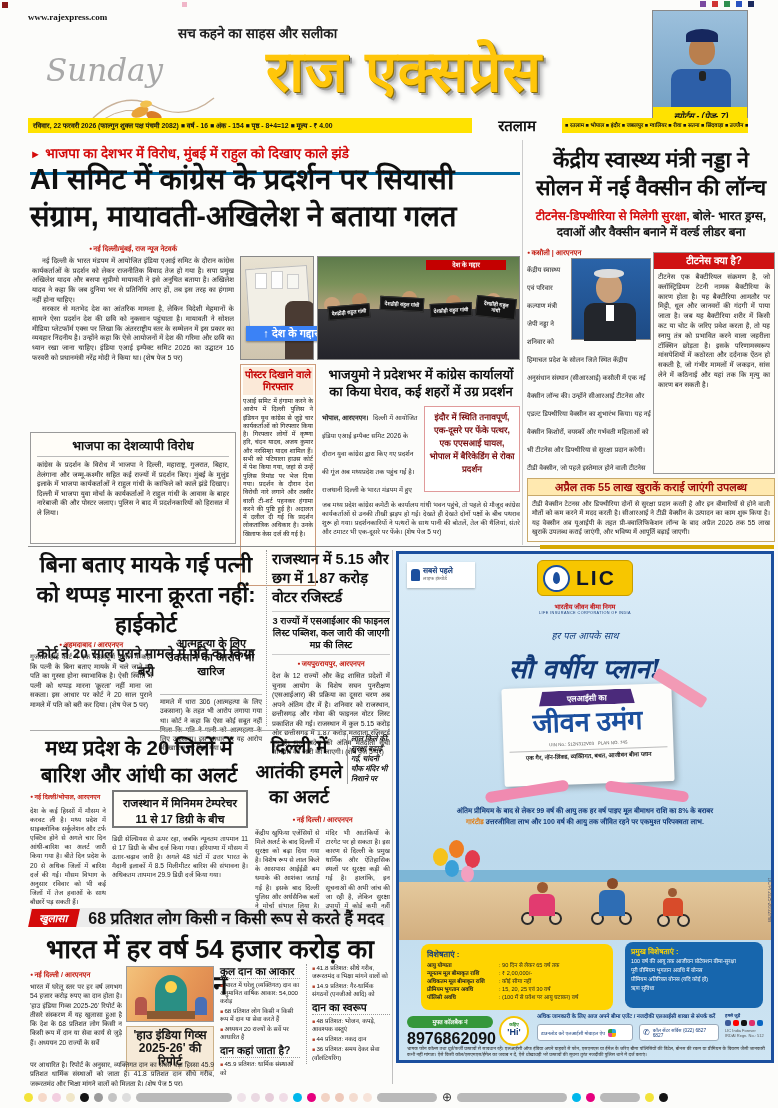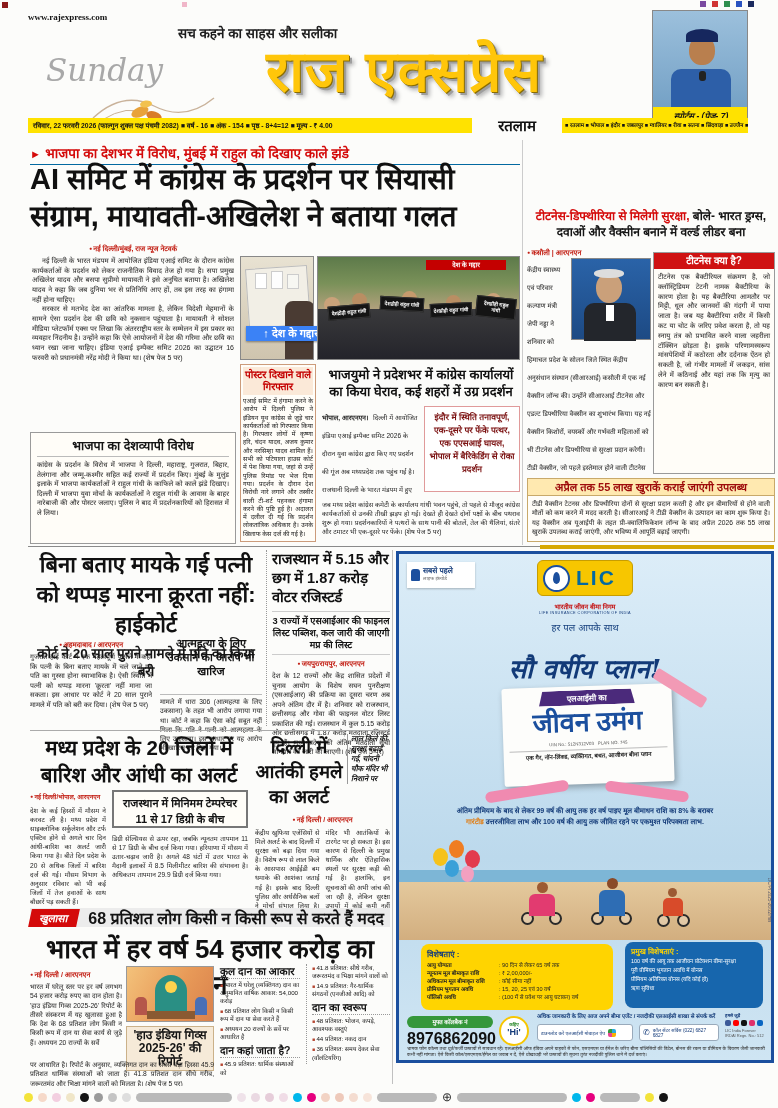--- a/index.html
+++ b/index.html
@@ -58,21 +58,21 @@
     <span class="abs" style="left:46px;top:60px;width:7px;height:10px;background:#222;border-radius:3px"></span>
     <div class="abs ctr bold" style="left:0;top:96px;width:96px;height:18px;background:#ffe200;font-size:8.5px;font-style:italic;line-height:18px">स्पोर्ट्स - (पेज- 7)</div>
   </div>
 
   <div class="abs" style="left:28px;top:110px;width:444px;height:15px;background:#ffe200;font-size:6.8px;font-weight:bold;line-height:15px;padding:0 5px;white-space:nowrap;overflow:hidden">रविवार, 22 फरवरी 2026 (फाल्गुन शुक्ल पक्ष पंचमी 2082) ■ वर्ष - 16 ■ अंक - 154 ■ पृष्ठ - 8+4=12 ■ मूल्य - ₹ 4.00</div>
   <div class="abs ctr bold" style="left:474px;top:107px;width:86px;font-size:15px;color:#111">रतलाम</div>
   <div class="abs" style="left:562px;top:110px;width:186px;height:15px;background:#ffe200;font-size:5.6px;font-weight:bold;line-height:15px;padding:0 3px;white-space:nowrap;overflow:hidden">■ रतलाम ■ भोपाल ■ इंदौर ■ जबलपुर ■ ग्वालियर ■ रीवा ■ सतना ■ छिंदवाड़ा ■ उज्जैन ■ सागर</div>
 </div>
 
 <div class="abs" style="left:0;top:140px;width:522px;height:405px">
-  <div class="abs" style="left:30px;top:4px;width:490px;border-bottom:1px solid #0369a1;padding-bottom:2px">
+  <div class="abs" style="left:30px;top:4px;width:490px;border-bottom:3px solid #0369a1;padding-bottom:10px">
     <span style="color:#d40a0a;font-size:11px">►</span>
     <span class="redhl" style="font-size:13.5px">भाजपा का देशभर में विरोध, मुंबई में राहुल को दिखाए काले झंडे</span>
   </div>
   <div class="abs hl" style="left:30px;top:21px;width:492px;font-size:29px;line-height:37px">AI समिट में कांग्रेस के प्रदर्शन पर सियासी संग्राम, मायावती-अखिलेश ने बताया गलत</div>
   <div class="abs bl" style="left:32px;top:104px;width:202px">नई दिल्ली/मुंबई, राज न्यूज नेटवर्क</div>
   <div class="abs" style="left:32px;top:116px;width:202px;height:172px;overflow:hidden">
     <p class="bd" style="text-indent:10px">नई दिल्ली के भारत मंडपम में आयोजित इंडिया एआई समिट के दौरान कांग्रेस कार्यकर्ताओं के प्रदर्शन को लेकर राजनीतिक विवाद तेज हो गया है। सपा प्रमुख अखिलेश यादव और बसपा सुप्रीमो मायावती ने इसे अनुचित बताया है। अखिलेश यादव ने कहा कि जब दुनिया भर से प्रतिनिधि आए हों, तब इस तरह का हंगामा नहीं होना चाहिए।</p>
     <p class="bd" style="text-indent:10px">सरकार से मतभेद देश का आंतरिक मामला है, लेकिन विदेशी मेहमानों के सामने ऐसा प्रदर्शन देश की छवि को नुकसान पहुंचाता है। मायावती ने सोशल मीडिया प्लेटफॉर्म एक्स पर लिखा कि अंतरराष्ट्रीय स्तर के सम्मेलन में इस प्रकार का व्यवहार निंदनीय है। उन्होंने कहा कि ऐसे आयोजनों में देश की गरिमा और छवि का ध्यान रखा जाना चाहिए। इंडिया एआई इम्पैक्ट समिट 2026 का उद्घाटन 16 फरवरी को प्रधानमंत्री नरेंद्र मोदी ने किया था। (शेष पेज 5 पर)</p>
   </div>
 
@@ -93,21 +93,21 @@
     <span class="abs" style="left:84px;top:34px;width:15px;height:15px;background:#c59a6d;border-radius:50%"></span>
     <span class="abs" style="left:128px;top:38px;width:15px;height:15px;background:#b98e63;border-radius:50%"></span>
     <span class="abs" style="left:168px;top:36px;width:15px;height:15px;background:#caa27a;border-radius:50%"></span>
     <span class="abs" style="left:0;top:52px;width:203px;height:52px;background:linear-gradient(#3a3a3c,#23232a)"></span>
     <span class="placard" style="left:10px;top:48px;width:42px;transform:rotate(-5deg)">देशद्रोही राहुल गांधी</span>
     <span class="placard" style="left:62px;top:40px;width:44px;transform:rotate(3deg)">देशद्रोही राहुल गांधी</span>
     <span class="placard" style="left:112px;top:46px;width:42px;transform:rotate(-3deg)">देशद्रोही राहुल गांधी</span>
     <span class="placard" style="left:158px;top:40px;width:40px;transform:rotate(6deg)">देशद्रोही राहुल गांधी</span>
   </div>
 
-  <div class="abs box" style="left:240px;top:224px;width:76px;height:178px;border-color:#cc9b7a;padding:2px">
+  <div class="abs box" style="left:240px;top:224px;width:76px;height:222px;border-color:#cc9b7a;padding:2px">
     <div class="ctr bold" style="color:#c40000;font-size:10px;line-height:12px;background:#fbe9d8;padding:2px 0">पोस्टर दिखाने वाले गिरफ्तार</div>
     <div class="bd" style="font-size:6.3px;margin-top:2px;line-height:1.32">एआई समिट में हंगामा करने के आरोप में दिल्ली पुलिस ने इंडियन यूथ कांग्रेस से जुड़े चार कार्यकर्ताओं को गिरफ्तार किया है। गिरफ्तार लोगों में कृष्णा हरि, चंदन यादव, अजय कुमार और नरसिम्हा यादव शामिल हैं। सभी को पटियाला हाउस कोर्ट में पेश किया गया, जहां से उन्हें पुलिस रिमांड पर भेज दिया गया। प्रदर्शन के दौरान देश विरोधी नारे लगाने और तस्वीर वाली टी-शर्ट पहनकर हंगामा करने की पुष्टि हुई है। अदालत में दलील दी गई कि प्रदर्शन लोकतांत्रिक अधिकार है। उनके खिलाफ केस दर्ज की गई है।</div>
   </div>
 
   <div class="abs" style="left:322px;top:226px;width:198px;height:176px">
     <div class="ctr hl" style="font-size:13px;line-height:17px">भाजयुमो ने प्रदेशभर में कांग्रेस कार्यालयों का किया घेराव, कई शहरों में उग्र प्रदर्शन</div>
     <div class="abs" style="left:0;top:40px;width:96px;height:92px;overflow:hidden">
       <span class="bd bold" style="font-size:6.6px">भोपाल, आरएनएन।</span>
       <span class="bd" style="font-size:6.6px">दिल्ली में आयोजित इंडिया एआई इम्पैक्ट समिट 2026 के दौरान युवा कांग्रेस द्वारा किए गए प्रदर्शन की गूंज अब मध्यप्रदेश तक पहुंच गई है। राजधानी दिल्ली के भारत मंडपम में हुए इस घटनाक्रम के विरोध में शनिवार को भारतीय जनता युवा मोर्चा (भाजयुमो) ने प्रदेशभर में कांग्रेस कार्यालयों का घेराव किया। कई शहरों में विरोध प्रदर्शन उग्र हो गए। इंदौर में स्थिति सबसे अधिक तनावपूर्ण रही। यहां भाजयुमो कार्यकर्ता</span>
     </div>
@@ -115,20 +115,21 @@
     <div class="abs bd" style="left:0;top:134px;width:198px;height:42px;font-size:6.6px;overflow:hidden">जब मध्य प्रदेश कांग्रेस कमेटी के कार्यालय गांधी भवन पहुंचे, तो पहले से मौजूद कांग्रेस कार्यकर्ताओं से उनकी तीखी झड़प हो गई। देखते ही देखते दोनों पक्षों के बीच पथराव शुरू हो गया। प्रदर्शनकारियों ने पत्थरों के साथ पानी की बोतलें, तेल की थैलियां, संतरे और टमाटर भी एक-दूसरे पर फेंके। (शेष पेज 5 पर)</div>
   </div>
 
   <div class="abs box" style="left:30px;top:292px;width:206px;height:112px;padding:4px 6px">
     <div class="ctr bold" style="font-size:12.5px;border-bottom:1px solid #bbb;padding-bottom:2px;margin-bottom:3px">भाजपा का देशव्यापी विरोध</div>
     <div class="bd" style="font-size:6.9px">कांग्रेस के प्रदर्शन के विरोध में भाजपा ने दिल्ली, महाराष्ट्र, गुजरात, बिहार, तेलंगाना और जम्मू-कश्मीर सहित कई राज्यों में प्रदर्शन किए। मुंबई के मुलुंड इलाके में भाजपा कार्यकर्ताओं ने राहुल गांधी के काफिले को काले झंडे दिखाए। दिल्ली में भाजपा युवा मोर्चा के कार्यकर्ताओं ने राहुल गांधी के आवास के बाहर नारेबाजी की और पोस्टर जलाए। पुलिस ने बाद में प्रदर्शनकारियों को हिरासत में ले लिया।</div>
   </div>
 </div>
 
 <div class="abs" style="left:522px;top:140px;width:256px;height:405px;border-left:1px solid #ccc">
+  <div class="abs ctr hl" style="left:4px;top:6px;width:248px;font-size:21.5px;line-height:28px">केंद्रीय स्वास्थ्य मंत्री नड्डा ने सोलन में नई वैक्सीन की लॉन्च</div>
   <div class="abs ctr" style="left:4px;top:68px;width:248px;font-size:12px;line-height:16px;font-weight:bold">
     <span class="redhl">टीटनेस-डिफ्थीरिया से मिलेगी सुरक्षा,</span><span> बोले- भारत ड्रग्स, दवाओं और वैक्सीन बनाने में वर्ल्ड लीडर बना</span>
   </div>
   <div class="abs bl" style="left:4px;top:108px;width:110px;text-align:left">कसौली | आरएनएन</div>
   <div class="abs" style="left:4px;top:118px;width:124px;height:214px;overflow:hidden">
     <span style="float:right;width:80px;height:82px;margin:0 0 3px 3px;border:1px solid #888;background:linear-gradient(#2a63a8,#1d4a84);position:relative;display:block">
       <span class="abs" style="left:24px;top:14px;width:26px;height:30px;background:#caa07a;border-radius:48%"></span>
       <span class="abs" style="left:22px;top:10px;width:30px;height:9px;background:#ddd;border-radius:45%"></span>
       <span class="abs" style="left:12px;top:44px;width:52px;height:38px;background:#23262c;border-radius:10px 10px 0 0"></span>
       <span class="abs" style="left:34px;top:46px;width:8px;height:16px;background:#fff"></span>
@@ -237,25 +238,25 @@
   <div class="abs" style="left:8px;top:8px;width:68px;height:26px;background:#fff;border-radius:0;box-shadow:0 1px 2px rgba(0,0,0,.25);padding:3px 4px 3px 16px">
     <span class="abs" style="left:4px;top:7px;width:9px;height:12px;background:#1b4f9e;border-radius:3px 3px 1px 1px"></span>
     <div class="bold" style="font-size:7.5px;color:#143b7a">सबसे पहले</div>
     <div style="font-size:5px;color:#666">लाइफ इंश्योर्ड</div>
   </div>
 
   <div class="abs ctr" style="left:0;top:6px;width:372px">
     <div style="display:inline-block;width:96px;height:36px;background:#f7c600;border:1px solid #c79d00;border-radius:6px;position:relative;text-align:left">
       <span class="abs" style="left:5px;top:4px;width:27px;height:27px;background:#fff;border:2px solid #1b4f9e;border-radius:50%"></span>
       <span class="abs" style="left:15px;top:11px;width:7px;height:12px;background:#1b4f9e;border-radius:50% 50% 50% 50%/60% 60% 40% 40%"></span>
-      <span class="abs bold" style="left:38px;top:5px;font-size:21px;color:#0369a1;letter-spacing:2px">LIC</span>
+      <span class="abs bold" style="left:38px;top:5px;font-size:21px;color:#0f172a;letter-spacing:2px">LIC</span>
     </div>
     <div class="bold" style="font-size:6.5px;color:#c41212;margin-top:2px">भारतीय जीवन बीमा निगम</div>
     <div style="font-size:3.8px;color:#143b7a;letter-spacing:.4px">LIFE INSURANCE CORPORATION OF INDIA</div>
-    <div style="font-size:9.5px;color:#16407e;font-family:'DejaVu Serif',serif;margin-top:6px">हर पल आपके साथ</div>
+    <div style="font-size:9.5px;color:#16407e;font-style:italic;font-family:'DejaVu Serif',serif;margin-top:14px">हर पल आपके साथ</div>
   </div>
   <div class="abs ctr bold" style="left:0;top:96px;width:372px;font-size:26px;color:#123a78;font-style:italic;font-family:'DejaVu Serif',serif">सौ वर्षीय प्लान!</div>
 
   <div class="abs" style="left:104px;top:132px;width:170px;height:98px;background:#fdfdfb;border-radius:3px;box-shadow:2px 3px 6px rgba(0,0,0,.3);transform:rotate(-2deg);text-align:center;padding-top:4px">
     <div style="margin:0 auto;width:96px;background:#4b2a7b;color:#fff;font-size:8px;font-weight:bold;padding:2px 0;clip-path:polygon(4% 0,96% 0,100% 100%,0 100%)">एलआईसी का</div>
     <div class="bold" style="font-size:27px;color:#1b4f9e;line-height:1.1;margin-top:3px;font-family:'Liberation Serif',serif">जीवन उमंग</div>
     <div style="font-size:4.5px;color:#555;margin-top:3px">
       <span>UIN No.: 512N312V03</span>&nbsp;&nbsp;&nbsp;<span>PLAN NO. 745</span>
     </div>
     <div class="bold" style="font-size:6px;color:#222;border-top:1px solid #bbb;margin:3px 6px 0;padding-top:2px">एक गैर, नॉन-लिंक्ड, व्यक्तिगत, बचत, आजीवन बीमा प्लान</div>

